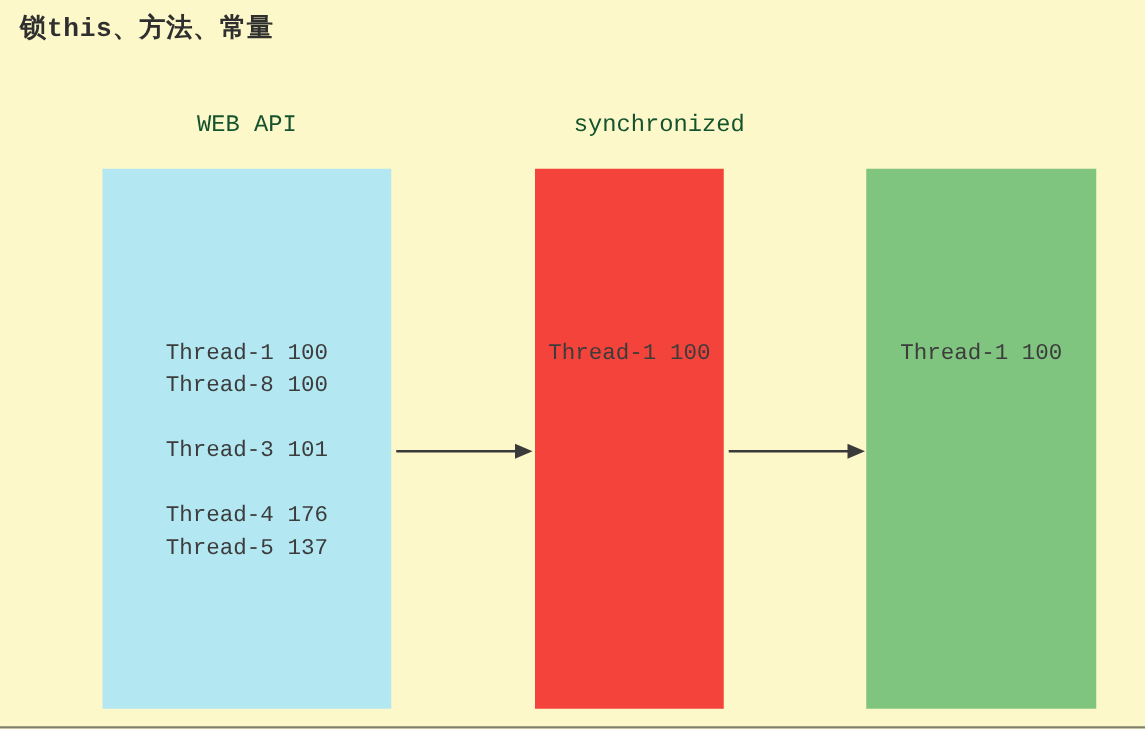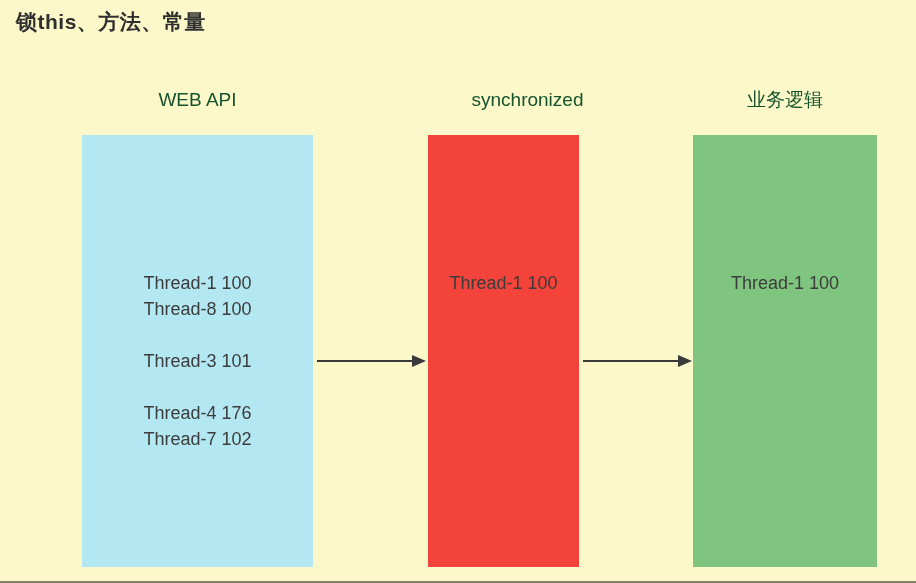--- a/index.html
+++ b/index.html
@@ -7,20 +7,21 @@
     padding: 0;
     background: #FCF8C9;
     font-family: "Liberation Sans", "DejaVu Sans", sans-serif;
   }
   .stage {
     position: relative;
     width: 916px;
     height: 583px;
     background: #FCF8C9;
     overflow: hidden;
+    font-family: Liberation Mono, monospace;
   }
   .page-title {
     position: absolute;
     left: 16px;
     top: 8px;
     margin: 0;
     font-size: 21px;
     font-weight: bold;
     color: #2F2F2F;
     letter-spacing: 0.5px;
@@ -84,34 +85,33 @@
 </style>
 </head>
 <body>
 
 <div class="stage">
 
   <h1 class="page-title">锁this、方法、常量</h1>
 
   <div class="col-header h-web-api">WEB API</div>
   <div class="col-header h-synchronized">synchronized</div>
-  <div class="col-header h-business">业务逻辑</div>
 
   <div class="col col-blue">
     <div class="col-text">
       <div class="group">
         <div class="line">Thread-1 100</div>
         <div class="line">Thread-8 100</div>
       </div>
       <div class="group">
         <div class="line">Thread-3 101</div>
       </div>
       <div class="group">
         <div class="line">Thread-4 176</div>
-        <div class="line">Thread-7 102</div>
+        <div class="line">Thread-5 137</div>
       </div>
     </div>
   </div>
 
   <div class="col col-red">
     <div class="col-text">
       <div class="group">
         <div class="line">Thread-1 100</div>
       </div>
     </div>

